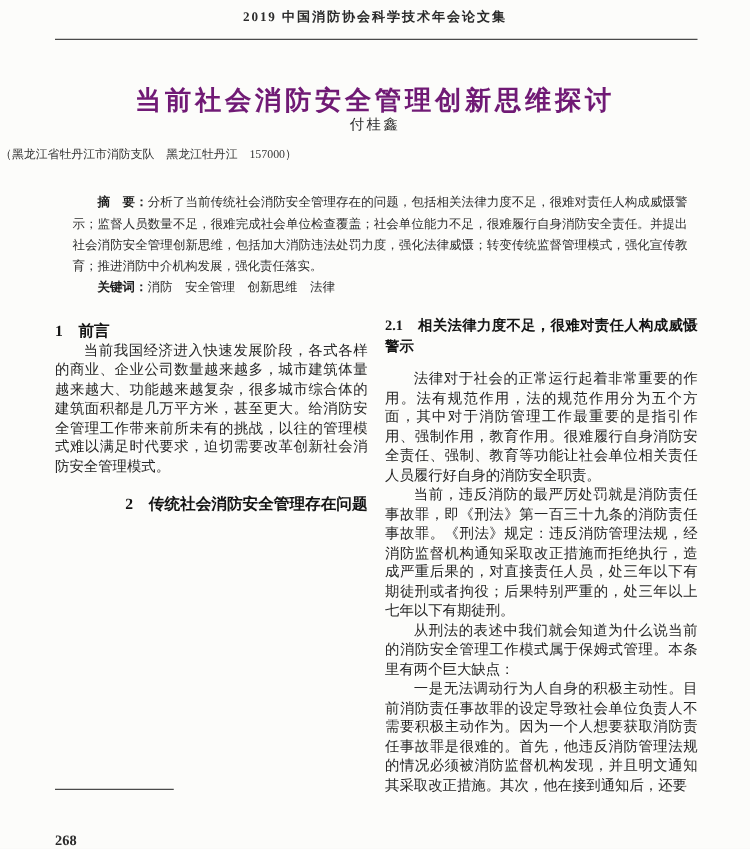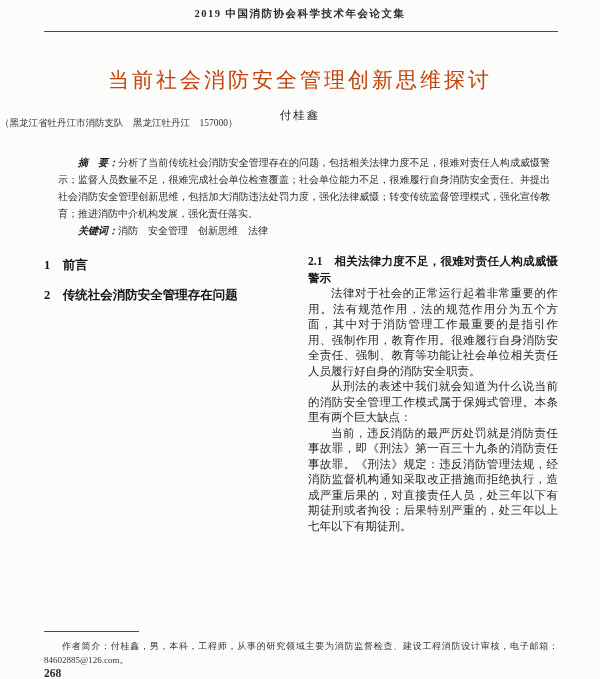--- a/index.html
+++ b/index.html
@@ -28,27 +28,27 @@
   .header-rule {
     position: absolute;
     top: 31px; left: 44px; width: 514px;
     border-top: 1.3px solid #4a4a4a;
   }
   .paper-title {
     position: absolute;
     top: 66px; left: 0; width: 100%;
     text-align: center;
     font-size: 21px;
-    font-weight: 400;
+    font-weight: 700;
     letter-spacing: 3px;
-    color: #c2410c;
+    color: #701a75;
   }
   .author {
     position: absolute;
-    top: 108px; left: 0; width: 100%;
+    top: 92px; left: 0; width: 100%;
     text-align: center;
     font-size: 11.5px;
     letter-spacing: 2px;
     color: #2b2b2b;
   }
   .affiliation {
     position: absolute;
     top: 117px; left: 0; width: 100%;
     text-align: left;
     font-size: 9.5px;
@@ -56,21 +56,21 @@
   }
   .abstract-block {
     position: absolute;
     top: 154px; left: 58px; width: 492px;
     font-size: 10px;
     line-height: 17px;
     color: #2e2e2e;
     text-align: justify;
   }
   .abstract-block p { text-indent: 2em; }
-  .abstract-block .lbl { font-weight: 700; color: #1d1d1d; font-style: italic; }
+  .abstract-block .lbl { font-weight: 700; color: #1d1d1d; }
   .columns {
     position: absolute;
     top: 250px; left: 44px; width: 514px;
     display: flex;
     gap: 14px;
   }
   .col {
     width: 250px;
     font-size: 11.5px;
     line-height: 15.5px;
@@ -80,27 +80,27 @@
   .col p { text-indent: 2em; }
   .col p.no-indent { text-indent: 0; }
   .sec-h {
     font-size: 12.5px;
     font-weight: 700;
     color: #141414;
     text-indent: 0;
     text-align: left;
   }
   .sec-h.h1-intro { margin: 8px 0 0 0; }
-  .sec-h.h2-problems { margin: 14px 0 30px 0; }
+  .sec-h.h2-problems { margin: 14px 0 30px 0; text-align: right; }
   .subsec-h {
     font-size: 11.5px;
     font-weight: 700;
     color: #141414;
     line-height: 16.5px;
-    margin: 3px 0 0 0;
+    margin: 3px 0 10px 0;
     text-align: justify;
   }
   .footnote-rule {
     position: absolute;
     top: 631px; left: 44px; width: 95px;
     border-top: 1px solid #4a4a4a;
   }
   .footnote {
     position: absolute;
     top: 639px; left: 44px; width: 514px;
@@ -131,27 +131,28 @@
   <div class="affiliation">（黑龙江省牡丹江市消防支队　黑龙江牡丹江　157000）</div>
 
   <div class="abstract-block">
     <p><span class="lbl">摘　要：</span><span>分析了当前传统社会消防安全管理存在的问题，包括相关法律力度不足，很难对责任人构成威慑警示；监督人员数量不足，很难完成社会单位检查覆盖；社会单位能力不足，很难履行自身消防安全责任。并提出社会消防安全管理创新思维，包括加大消防违法处罚力度，强化法律威慑；转变传统监督管理模式，强化宣传教育；推进消防中介机构发展，强化责任落实。</span></p>
     <p><span class="lbl">关键词：</span><span>消防　安全管理　创新思维　法律</span></p>
   </div>
 
   <div class="columns">
     <div class="col">
       <div class="sec-h h1-intro">1　前言</div>
+      <p>当前我国经济进入快速发展阶段，各式各样的商业、企业公司数量越来越多，城市建筑体量越来越大、功能越来越复杂，很多城市综合体的建筑面积都是几万平方米，甚至更大。给消防安全管理工作带来前所未有的挑战，以往的管理模式难以满足时代要求，迫切需要改革创新社会消防安全管理模式。</p>
       <div class="sec-h h2-problems">2　传统社会消防安全管理存在问题</div>
     </div>
     <div class="col">
       <div class="subsec-h">2.1　相关法律力度不足，很难对责任人构成威慑警示</div>
       <p>法律对于社会的正常运行起着非常重要的作用。法有规范作用，法的规范作用分为五个方面，其中对于消防管理工作最重要的是指引作用、强制作用，教育作用。很难履行自身消防安全责任、强制、教育等功能让社会单位相关责任人员履行好自身的消防安全职责。</p>
+      <p>当前，违反消防的最严厉处罚就是消防责任事故罪，即《刑法》第一百三十九条的消防责任事故罪。《刑法》规定：违反消防管理法规，经消防监督机构通知采取改正措施而拒绝执行，造成严重后果的，对直接责任人员，处三年以下有期徒刑或者拘役；后果特别严重的，处三年以上七年以下有期徒刑。</p>
       <p>从刑法的表述中我们就会知道为什么说当前的消防安全管理工作模式属于保姆式管理。本条里有两个巨大缺点：</p>
-      <p>当前，违反消防的最严厉处罚就是消防责任事故罪，即《刑法》第一百三十九条的消防责任事故罪。《刑法》规定：违反消防管理法规，经消防监督机构通知采取改正措施而拒绝执行，造成严重后果的，对直接责任人员，处三年以下有期徒刑或者拘役；后果特别严重的，处三年以上七年以下有期徒刑。</p>
+      <p>一是无法调动行为人自身的积极主动性。目前消防责任事故罪的设定导致社会单位负责人不需要积极主动作为。因为一个人想要获取消防责任事故罪是很难的。首先，他违反消防管理法规的情况必须被消防监督机构发现，并且明文通知其采取改正措施。其次，他在接到通知后，还要</p>
     </div>
   </div>
 
   <div class="footnote-rule"></div>
-  <div class="footnote">作者简介：付桂鑫，男，本科，工程师，从事的研究领域主要为消防监督检查、建设工程消防设计审核，电子邮箱：84602885@126.com。</div>
   <div class="page-number">268</div>
 
 </div>
 
 </body></html>

